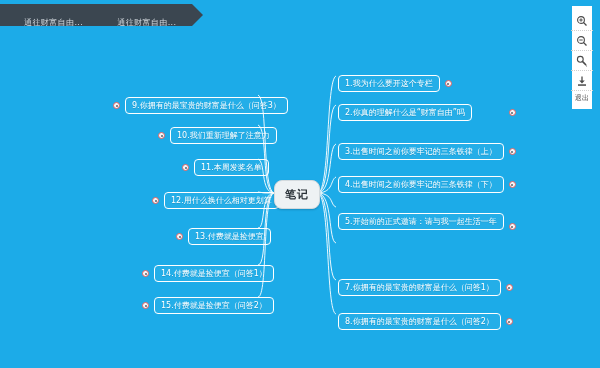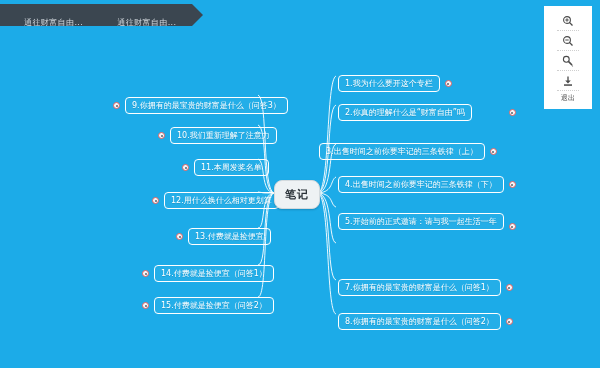--- a/index.html
+++ b/index.html
@@ -28,21 +28,21 @@
   }
   .crumb{
     color:#d7dde2;font-size:8px;line-height:22px;
     white-space:nowrap;padding:16px 14px 0 14px;
     letter-spacing:.4px;
   }
   .crumb.sep{margin-left:6px;}
 
   
   .toolbar{
-    position:absolute;right:8px;top:6px;width:48px;
+    position:absolute;right:8px;top:6px;width:20px;
     background:#ffffff;
     display:flex;flex-direction:column;align-items:center;
     padding:5px 0 4px 0;
     z-index:30;
   }
   .tool{
     width:22px;height:19px;
     display:flex;align-items:center;justify-content:center;
     border-bottom:1px dotted #cfcfcf;
   }
@@ -183,21 +183,21 @@
   <div class="root">笔记</div>
 
   <div class="node right" style="left:338px;top:68px;">
     <div class="box">1.我为什么要开这个专栏</div>
     <div class="toggle"></div>
   </div>
   <div class="node right" style="left:338px;top:97px;gap:32px;">
     <div class="box">2.你真的理解什么是“财富自由”吗</div>
     <div class="toggle"></div>
   </div>
-  <div class="node right" style="left:319px;top:136px;text-align:center;">
+  <div class="node right" style="left:338px;top:136px;text-align:center;">
     <div class="box">3.出售时间之前你要牢记的三条铁律（上）</div>
     <div class="toggle"></div>
   </div>
   <div class="node right" style="left:338px;top:169px;">
     <div class="box">4.出售时间之前你要牢记的三条铁律（下）</div>
     <div class="toggle"></div>
   </div>
   <div class="node right" style="left:338px;top:199px;align-items:flex-end;">
     <div class="box">5.开始前的正式邀请：请与我一起生活一年</div>
     <div class="toggle"></div>

